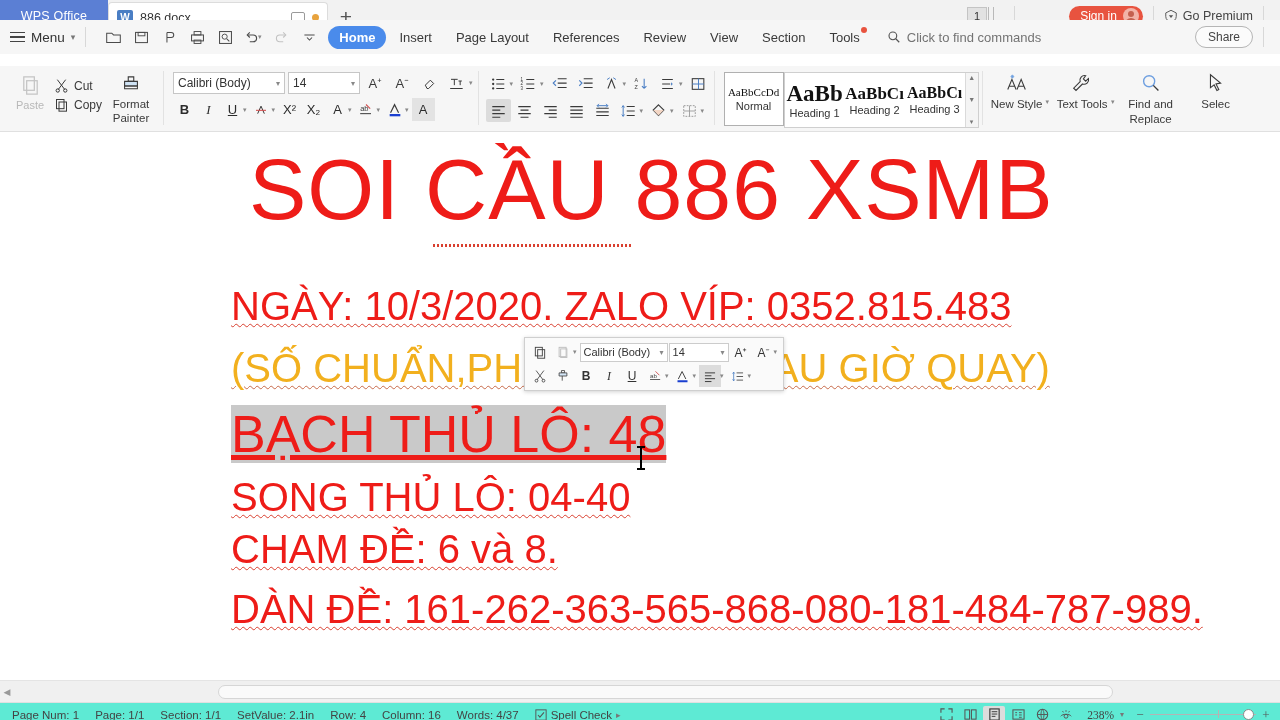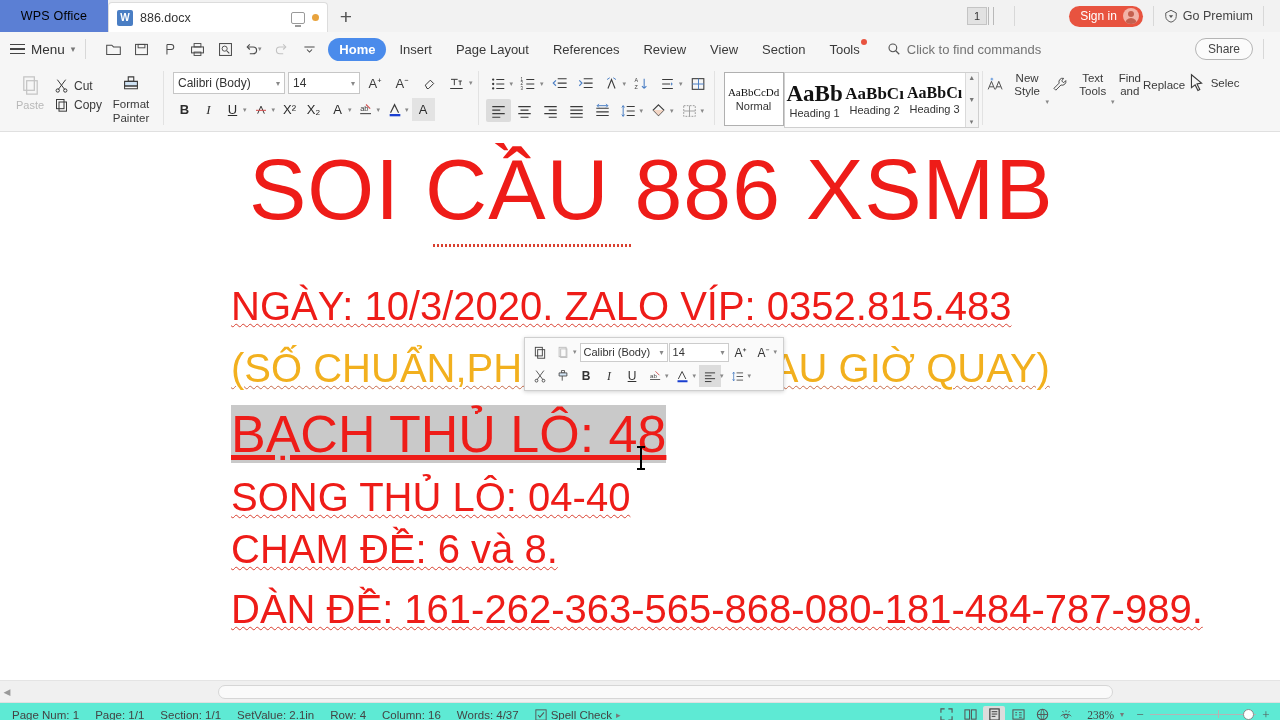--- a/index.html
+++ b/index.html
@@ -9,21 +9,21 @@
     background: #ffffff; overflow: hidden;
   }
   body { position: relative; }
 
   
   .titlebar {
     position: absolute; top: 0; left: 0; width: 1280px; height: 32px;
     background: #f2f2f2; display: flex; align-items: flex-end;
   }
   .app-badge {
-    width: 108px; height: 32px; background: #5b7fd4; color: #000000;
+    width: 108px; height: 32px; background: #5b7fd4; color: #ffffff;
     font-size: 12.5px; display: flex; align-items: center; justify-content: center;
     letter-spacing: .2px;
   }
   .doc-tab {
     width: 220px; height: 30px; background: #fff; border: 1px solid #dcdcdc;
     border-bottom: none; border-top-left-radius: 4px; border-top-right-radius: 4px;
     display: flex; align-items: center; padding: 0 8px; gap: 7px; position: relative;
   }
   .wicon {
     width: 16px; height: 16px; background: #4a7ec4; border-radius: 2px; color: #fff;
@@ -56,21 +56,21 @@
   }
   .signin .ava {
     width: 16px; height: 16px; border-radius: 50%; background: #f2b3a8; position: relative; overflow: hidden;
   }
   .signin .ava::before { content:""; position:absolute; width:6px; height:6px; border-radius:50%; background:#c4604f; left:5px; top:2.5px;}
   .signin .ava::after { content:""; position:absolute; width:12px; height:7px; border-radius:6px 6px 0 0; background:#c4604f; left:2px; top:10px;}
   .premium { display: flex; align-items: center; gap: 5px; font-size: 12.5px; color: #444; }
 
   
   .menurow {
-    position: absolute; top: 32px; left: 0; width: 1280px; height: 34px;
+    position: absolute; top: 20px; left: 0; width: 1280px; height: 34px;
     background: #f6f6f6; display: flex; align-items: center; padding-left: 10px;
   }
   .menu-btn { display: flex; align-items: center; gap: 6px; font-size: 13.5px; color: #333; }
   .hamb { display: inline-flex; flex-direction: column; gap: 3px; }
   .hamb i { display: block; width: 15px; height: 1.6px; background: #444; }
   .caret { font-size: 9px; color: #777; }
   .qat { display: flex; align-items: center; gap: 2px; margin-left: 4px; }
   .qbtn { width: 26px; height: 26px; display: flex; align-items: center; justify-content: center; color: #4a4a4a; }
   .qbtn svg { display: block; }
   .ribbon-tabs { display: flex; align-items: center; margin-left: 6px; gap: 2px; }
@@ -139,21 +139,21 @@
   .style-label { font-size: 11px; color: #333; }
   .style-strip { display: flex; border: 1px solid #cfcfcf; background: #fff; height: 56px; }
   .style-scroll {
     width: 13px; display: flex; flex-direction: column; justify-content: space-between;
     background: #f4f4f4; border-left: 1px solid #dadada; align-items: center; padding: 1px 0;
   }
   .ssbtn { font-size: 7px; color: #777; }
 
   .tail-grp { display: flex; align-items: flex-start; padding-top: 6px; }
   .tail-btn {
-    width: 62px; display: flex; align-items: center; gap: 2px;
+    width: 62px; display: flex; flex-direction: column; align-items: center; gap: 2px;
     font-size: 11.5px; color: #3a3a3a; text-align: center; line-height: 1.15;
   }
   .tail-btn.wide { width: 68px; }
 
   
   .doc-area {
     position: absolute; top: 132px; left: 0; width: 1280px; height: 548px;
     background: #ffffff; overflow: hidden;
   }
   .page { position: absolute; top: 0; left: 0; width: 1280px; height: 548px; background: #fff; }

